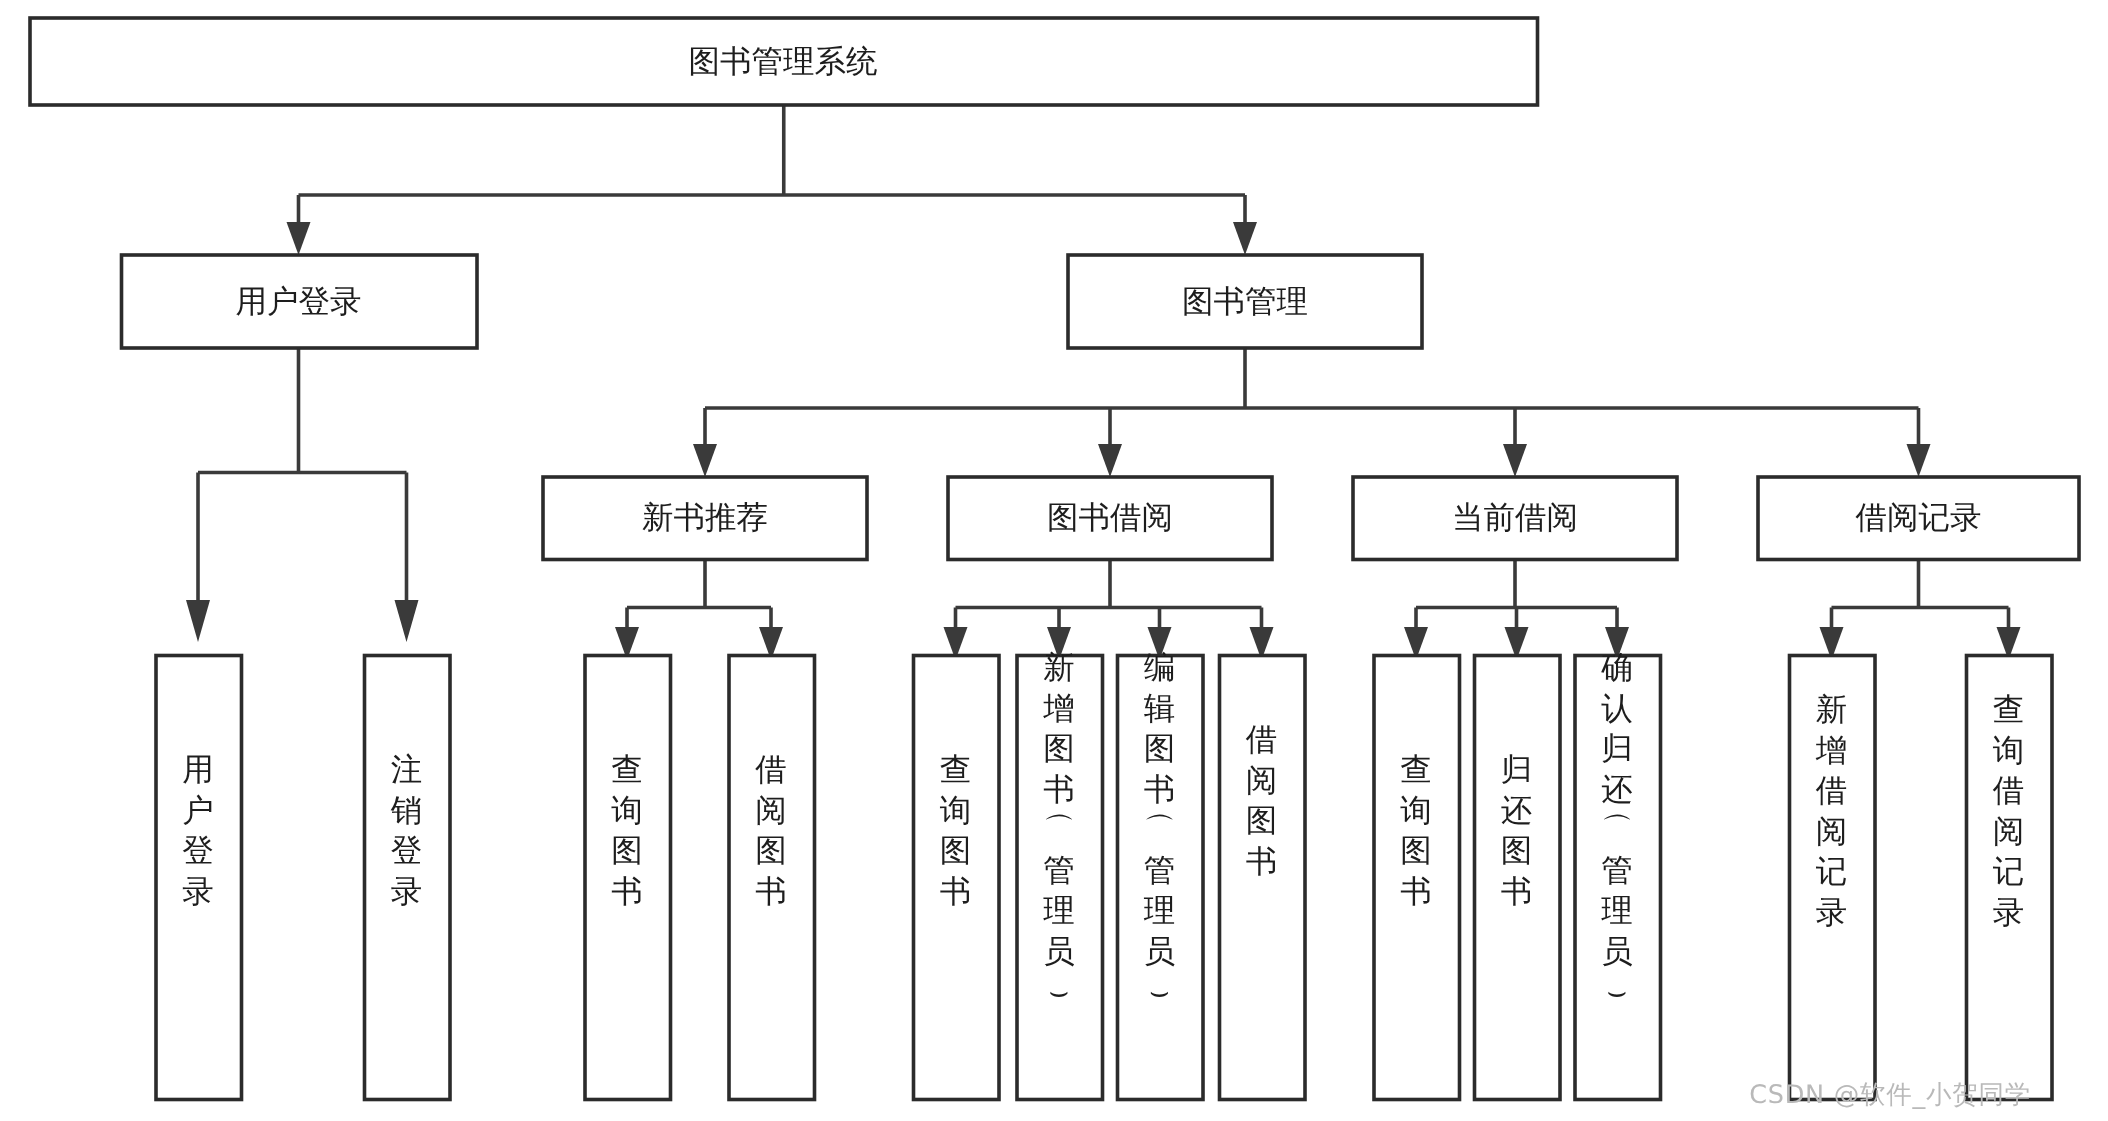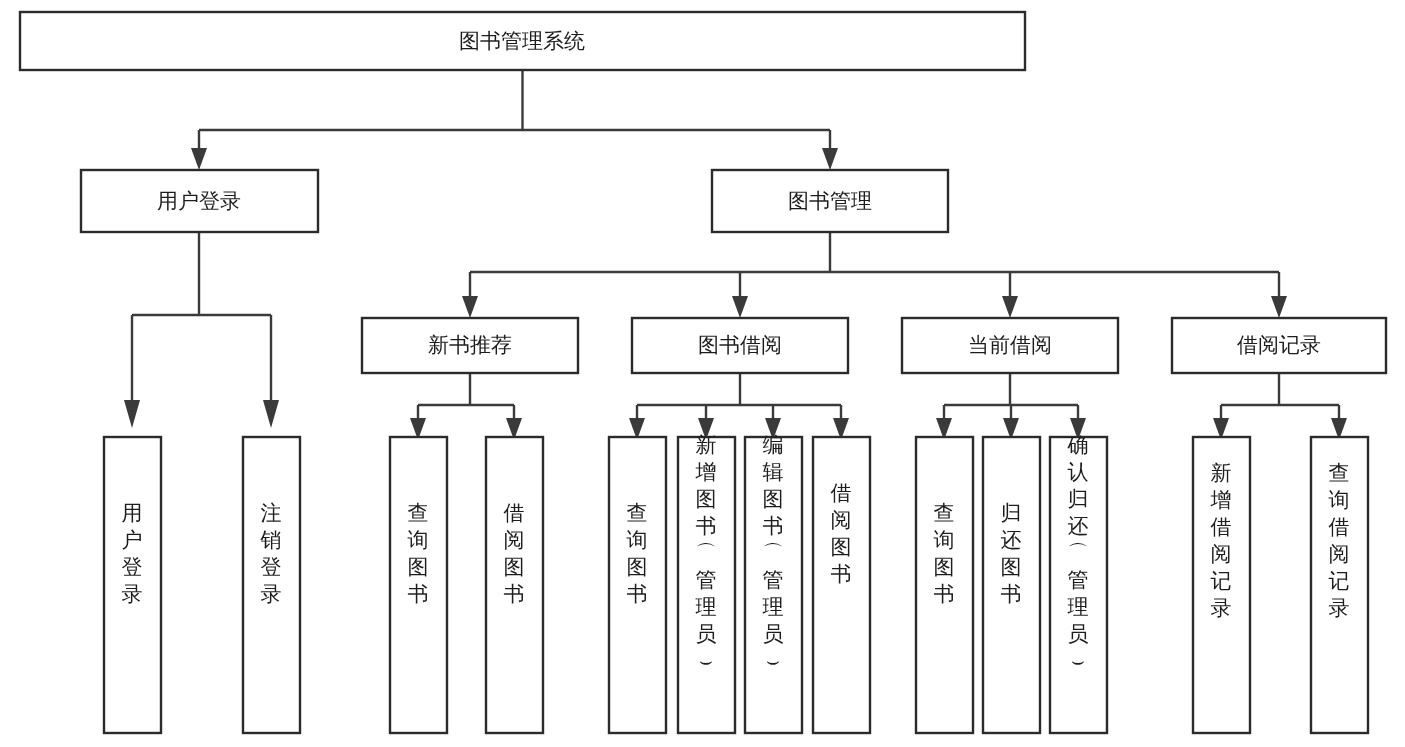--- a/index.html
+++ b/index.html
@@ -233,13 +233,14 @@
       <rect class="node-box" x="1193" y="437" width="57" height="296"></rect>
       <text class="node-label-vertical" x="1221" y="480"><tspan x="1221" dy="0">新</tspan><tspan x="1221" dy="27">增</tspan><tspan x="1221" dy="27">借</tspan><tspan x="1221" dy="27">阅</tspan><tspan x="1221" dy="27">记</tspan><tspan x="1221" dy="27">录</tspan></text>
     </g>
     <g>
       <rect class="node-box" x="1311" y="437" width="57" height="296"></rect>
       <text class="node-label-vertical" x="1339" y="480"><tspan x="1339" dy="0">查</tspan><tspan x="1339" dy="27">询</tspan><tspan x="1339" dy="27">借</tspan><tspan x="1339" dy="27">阅</tspan><tspan x="1339" dy="27">记</tspan><tspan x="1339" dy="27">录</tspan></text>
     </g>
 
   </svg>
 
+  <div class="watermark">CSDN @软件_小贺同学</div>
 </div>
 
 </body></html>

